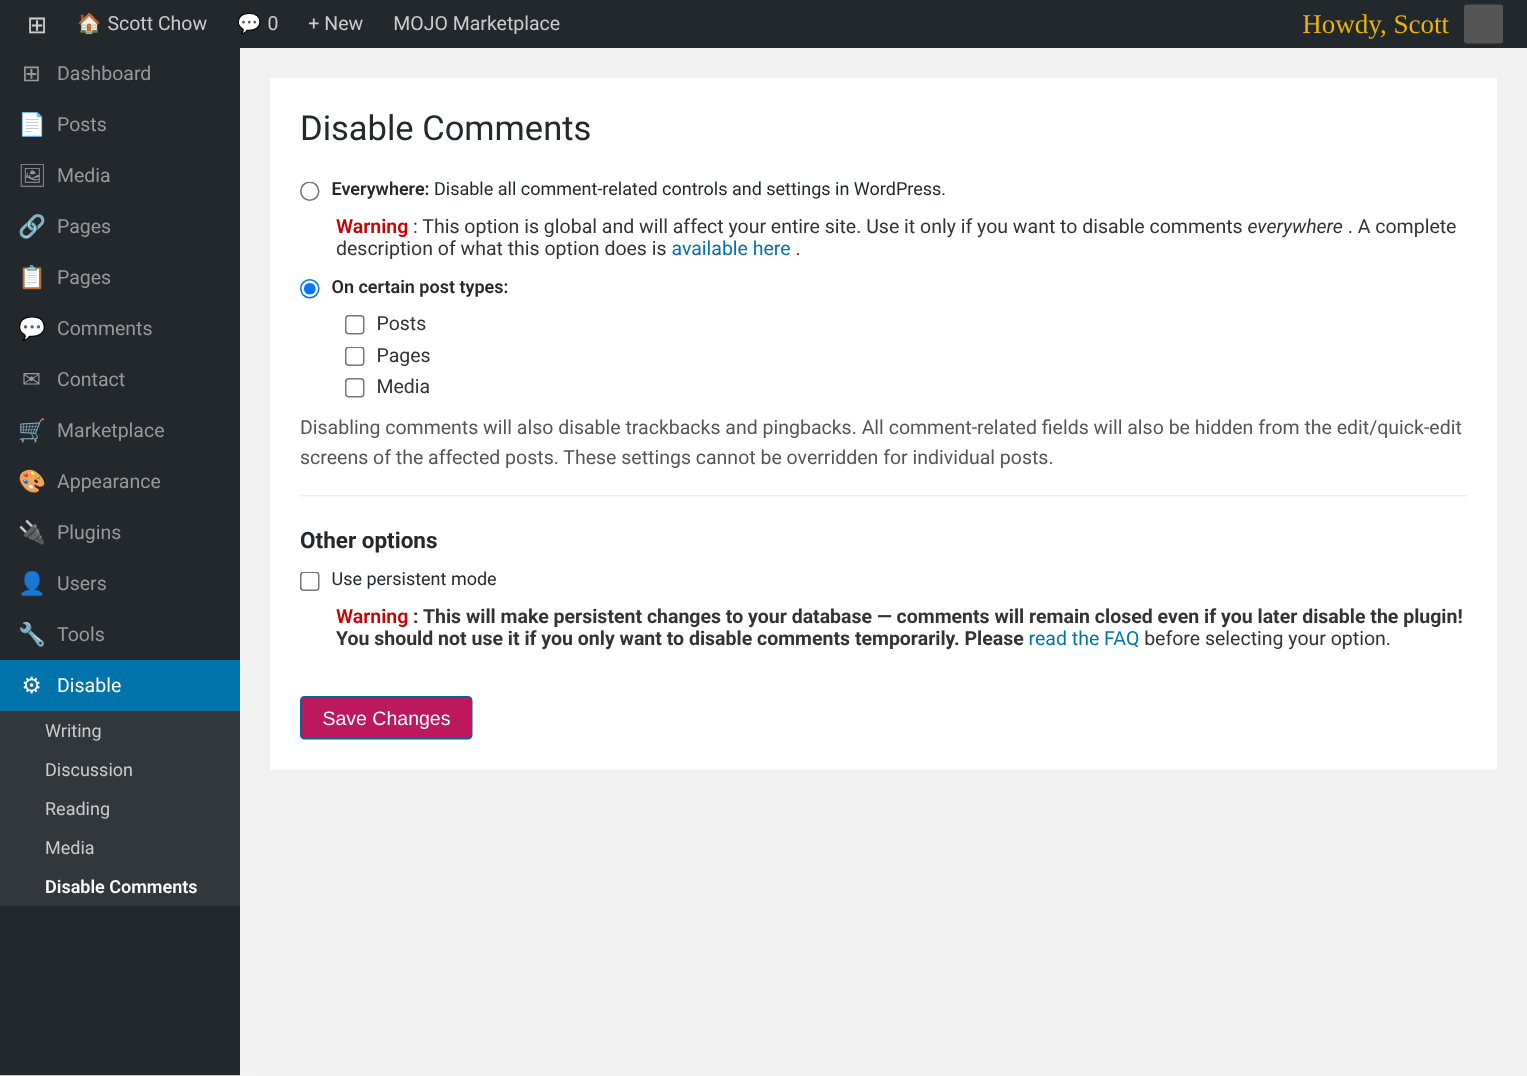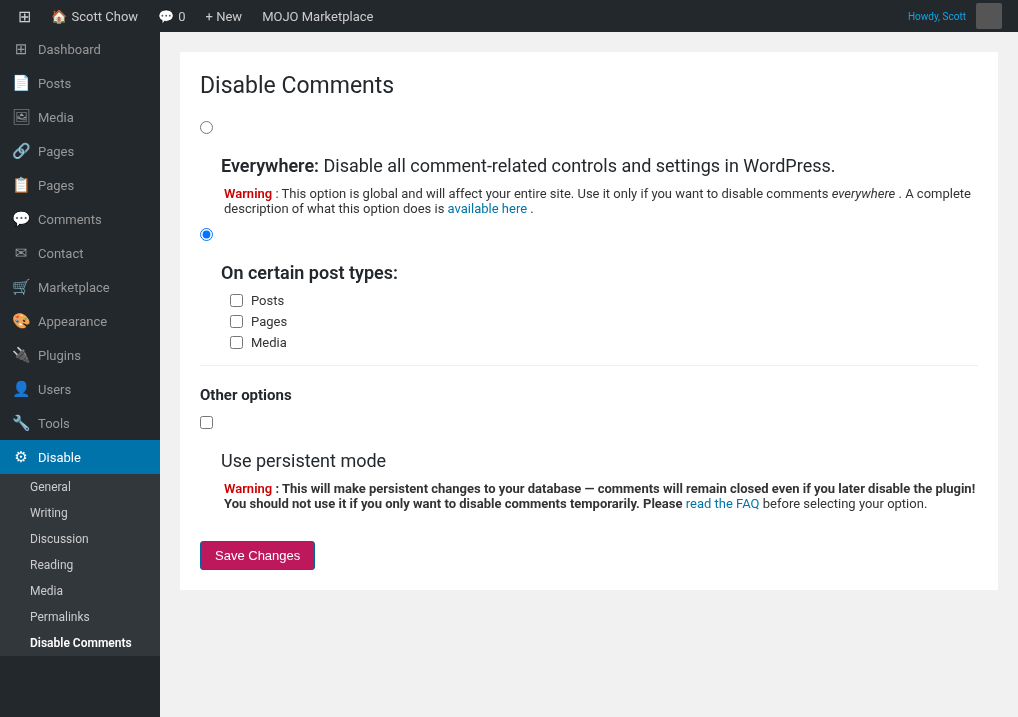--- a/index.html
+++ b/index.html
@@ -16,21 +16,21 @@
       position: fixed;
       top: 0; left: 0; right: 0;
       z-index: 100;
     }
     .adminbar-left { display: flex; align-items: center; gap: 0; flex: 1; }
     .adminbar-item {
       display: flex; align-items: center; gap: 4px;
       padding: 0 10px; height: 32px; cursor: pointer; color: #ccc; font-size: 13px;
     }
     .adminbar-right { display: flex; align-items: center; gap: 0; }
-    .howdy-text { padding: 0 10px; color: #0ea5e9; font-size: 10px; }
+    .howdy-text { padding: 0 10px; color: #eab308; font-size: 18px; font-family: Liberation Serif, serif; }
 
     
     #wpwrap { display: flex; margin-top: 32px; min-height: calc(100vh - 32px); }
 
     
     #adminmenuwrap {
       width: 160px;
       background: #23282d;
       flex-shrink: 0;
       min-height: 100%;
@@ -55,21 +55,21 @@
       background: #f1f1f1;
     }
     .wrap { background: #fff; padding: 20px; max-width: 860px; }
 
     h1.page-title { font-size: 23px; font-weight: 400; color: #23282d; margin-bottom: 20px; }
     h2.section-title { font-size: 15px; font-weight: 700; color: #23282d; margin: 20px 0 10px; }
 
     .option-row { display: flex; align-items: flex-start; gap: 8px; margin-bottom: 10px; }
     .option-row input[type="radio"],
     .option-row input[type="checkbox"] { margin-top: 2px; flex-shrink: 0; cursor: pointer; }
-    .option-label { font-size: 18px; color: #23282d; margin-top: 36px; }
+    .option-label { font-size: 12px; color: #23282d; }
     .option-label strong { font-weight: 600; }
 
     .warning-box { margin: 8px 0 8px 24px; font-size: 13px; color: #333; }
     .warning-box .warn-label { color: #c00; font-weight: 600; }
     .warning-box a { color: #0073aa; text-decoration: none; }
     .warning-box em { font-style: italic; }
 
     .sub-options { margin: 8px 0 8px 30px; }
     .sub-option { display: flex; align-items: center; gap: 8px; margin-bottom: 6px; font-size: 13px; color: #333; }
     .sub-option input[type="checkbox"] { cursor: pointer; }
@@ -175,26 +175,24 @@
           <span class="menu-icon">🔧</span>
       <span>Tools</span>
       </li>
         <li class="active">
           <span class="menu-icon">⚙</span>
       <span>Disable</span>
       <span class="active-arrow">◀</span>
         </li>
       </ul>
     <ul class="submenu" id="sidebar-submenu">
-        <li class="">General</li>
         <li class="">Writing</li>
         <li class="">Discussion</li>
         <li class="">Reading</li>
         <li class="">Media</li>
-        <li class="">Permalinks</li>
         <li class="active">Disable Comments</li>
       </ul>
   </div>
 
   <div id="wpcontent">
     <div class="wrap">
       <h1 class="page-title">Disable Comments</h1>
 
       <div class="option-row">
         <input type="radio" name="disable_scope" id="radio_everywhere" style="">
@@ -228,20 +226,21 @@
         <div class="sub-option">
           <input type="checkbox" id="cb_pages" style="">
           <label for="cb_pages">Pages</label>
         </div>
         <div class="sub-option">
           <input type="checkbox" id="cb_media" style="">
           <label for="cb_media">Media</label>
         </div>
       </div>
 
+      <div class="info-text">Disabling comments will also disable trackbacks and pingbacks. All comment-related fields will also be hidden from the edit/quick-edit screens of the affected posts. These settings cannot be overridden for individual posts.</div>
 
       <hr class="divider">
 
       <h2 class="section-title">Other options</h2>
 
       <div class="option-row">
         <input type="checkbox" id="cb_persistent" style="">
         <label class="option-label" for="cb_persistent">Use persistent mode</label>
       </div>
 

